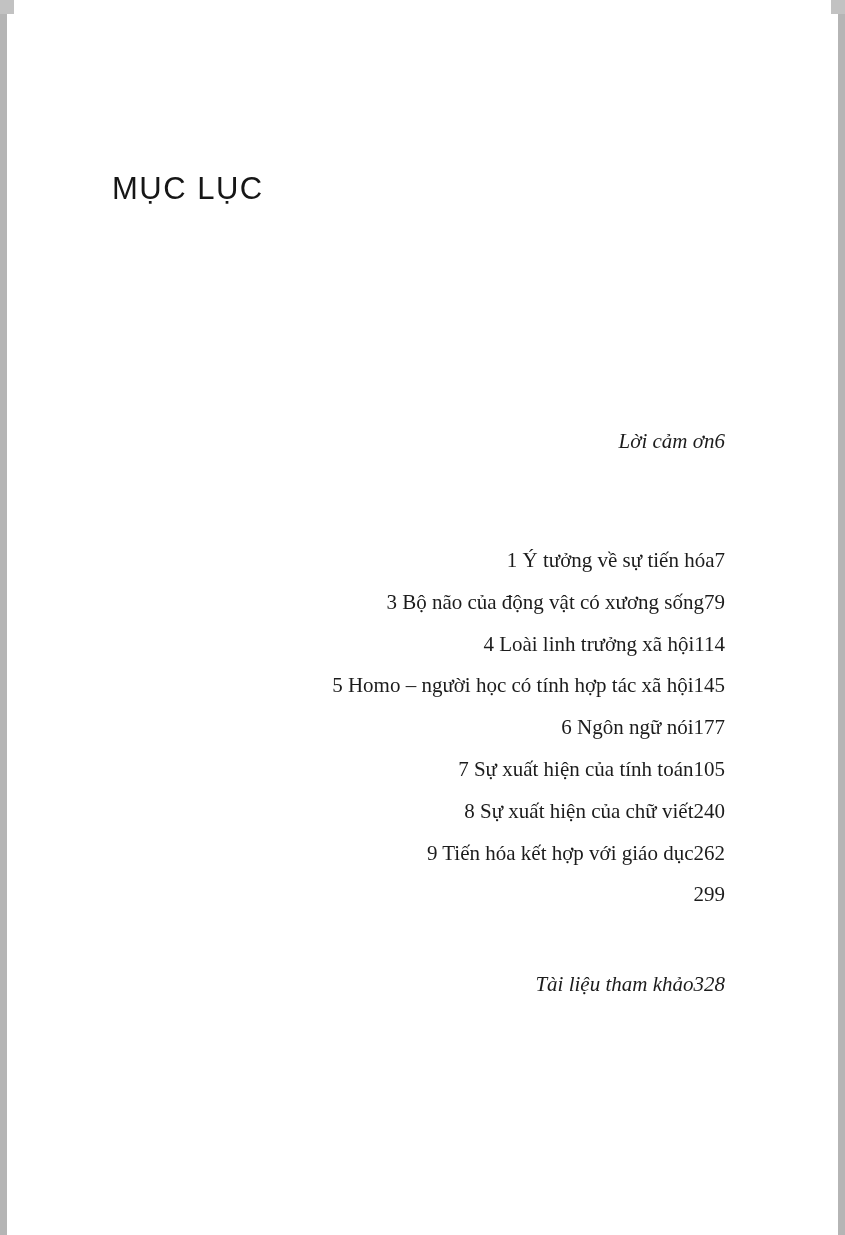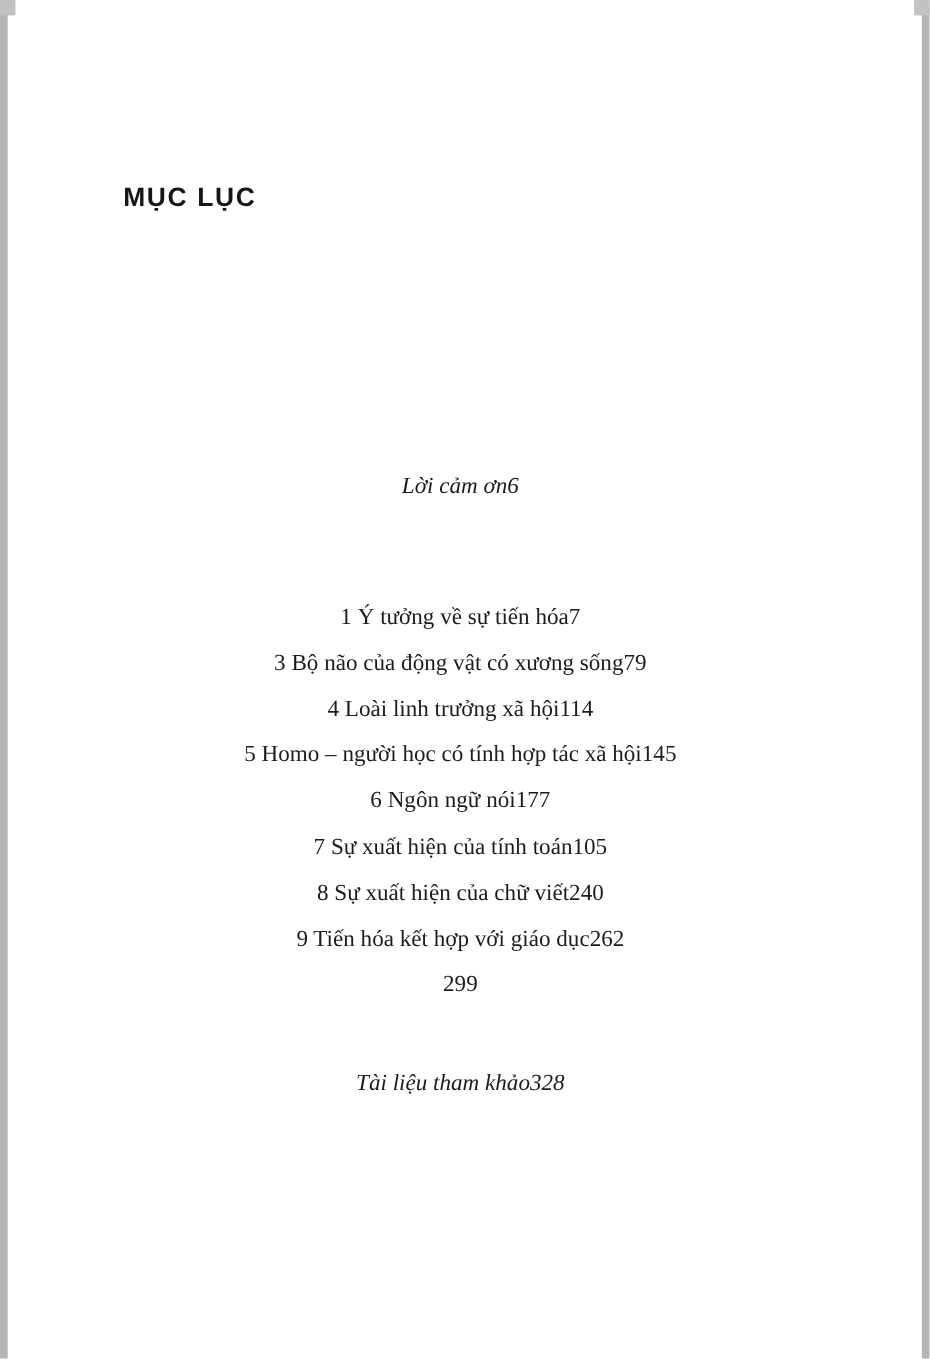--- a/index.html
+++ b/index.html
@@ -37,28 +37,28 @@
     position: absolute;
     left: 112px;
     width: 613px;
     top: 0;
   }
   .page-title {
     position: absolute;
     top: 150px;
     left: 0;
     font-family: "Liberation Sans", "DejaVu Sans", sans-serif;
-    font-weight: 700;
-    font-size: 24px;
+    font-weight: 400;
+    font-size: 31px;
     letter-spacing: 1.5px;
     color: #161616;
   }
   .toc-row {
     display: flex;
-    justify-content: center;
+    justify-content: flex-end;
     align-items: baseline;
     font-size: 21px;
     line-height: 41.8px;
     height: 41.8px;
   }
   .toc-row .label { text-align: left; }
   .toc-row .pagenum { text-align: right; }
   .front-matter {
     position: absolute;
     top: 421px;

